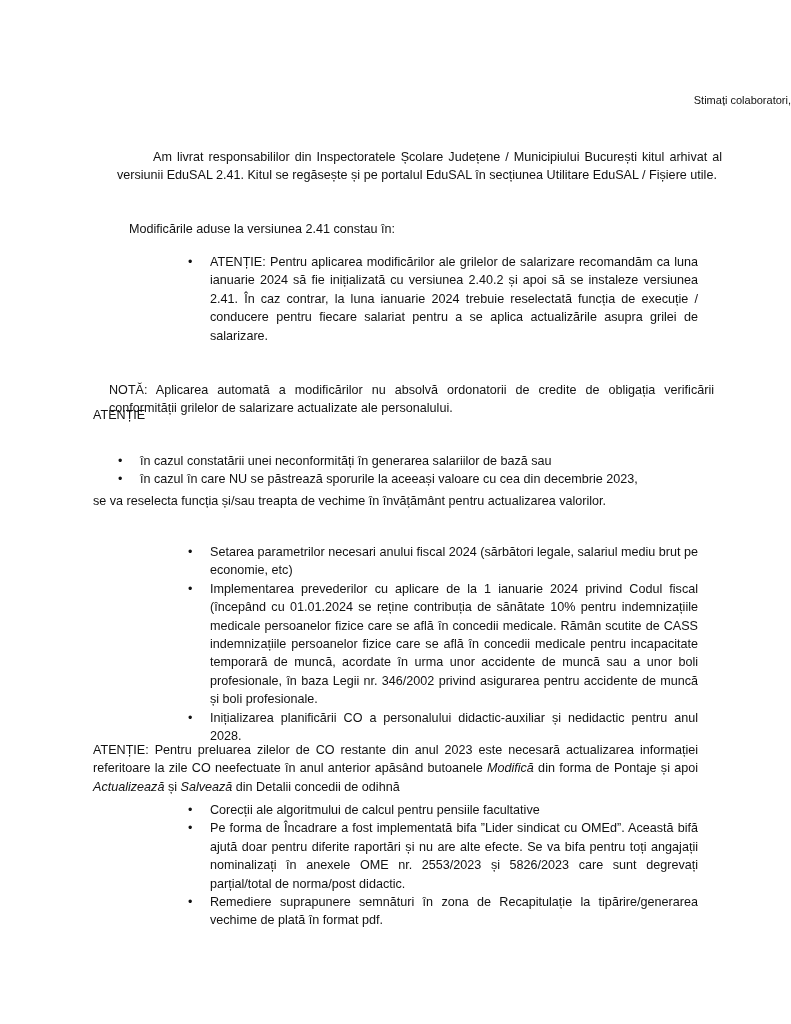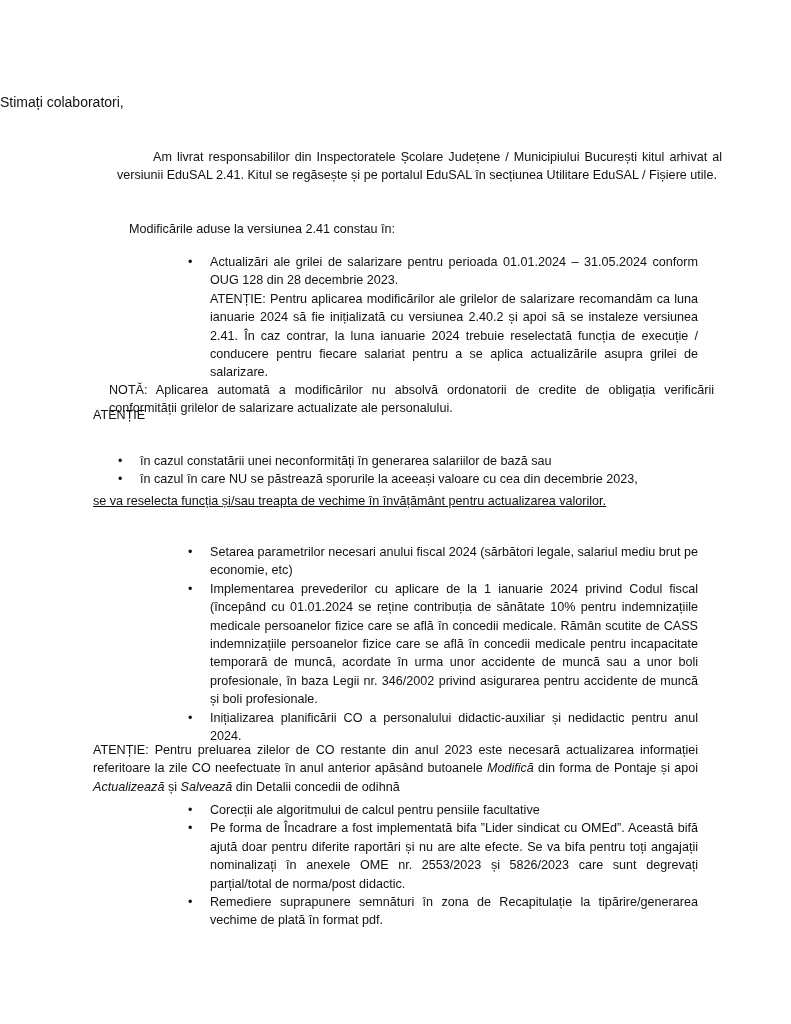--- a/index.html
+++ b/index.html
@@ -1,19 +1,19 @@
 <!DOCTYPE html>
 <html><head>
 <meta charset="utf-8">
 <style>
   html, body { margin: 0; padding: 0; background: #ffffff; }
   body { width: 791px; height: 1024px; position: relative; overflow: hidden;
          font-family: "Liberation Sans", sans-serif; color: #111; }
   .page { position: absolute; left: 93px; top: 0; width: 605px; font-size: 12.6px; line-height: 18.4px; }
-  .title { position: absolute; left: 0; width: 791px; top: 94px; text-align: left; font-size: 14px; }
+  .title { position: absolute; left: 0; width: 791px; top: 94px; text-align: right; font-size: 11px; }
   p { margin: 0; }
   .just { text-align: justify; }
   .ind { text-indent: 36px; margin-left: 24px; }
   .bl { position: relative; }
   .bl .dot { position: absolute; left: -22px; top: 0; }
   .list1 { margin-left: 117px; width: 488px; }
   .list2 { margin-left: 47px; }
   i { font-style: italic; }
 </style>
 </head>
@@ -22,54 +22,53 @@
 <div class="title">Stimați colaboratori,</div>
 
 <div class="page">
   <p class="just ind" style="position:absolute; top:148px; width:605px;">Am livrat responsabililor din Inspectoratele Școlare Județene / Municipiului București kitul arhivat al versiunii EduSAL 2.41. Kitul se regăsește și pe portalul EduSAL în secțiunea Utilitare EduSAL / Fișiere utile.</p>
 
   <p style="position:absolute; top:220px; left:36px;">Modificările aduse la versiunea 2.41 constau în:</p>
 
   <div style="position:absolute; top:253px; width:605px;">
     <div class="list1 bl just">
       <span class="dot">•</span>
-      <p>Actualizări ale grilei de salarizare pentru perioada 01.01.2024 – 31.05.2024 conform OUG 128 din 28 decembrie 2023.</p>
       <p>ATENȚIE: Pentru aplicarea modificărilor ale grilelor de salarizare recomandăm ca luna ianuarie 2024 să fie inițializată cu versiunea 2.40.2 și apoi să se instaleze versiunea 2.41. În caz contrar, la luna ianuarie 2024 trebuie reselectată funcția de execuție / conducere pentru fiecare salariat pentru a se aplica actualizările asupra grilei de salarizare.</p>
     </div>
   </div>
 
   <p class="just" style="position:absolute; top:381px; width:605px;margin-left:16px;">NOTĂ: Aplicarea automată a modificărilor nu absolvă ordonatorii de credite de obligația verificării conformității grilelor de salarizare actualizate ale personalului.</p>
 
   <p style="position:absolute; top:406px;">ATENȚIE</p>
 
   <div style="position:absolute; top:452px; width:605px;">
     <div class="list2 bl">
       <span class="dot">•</span>
       <p>în cazul constatării unei neconformități în generarea salariilor de bază sau</p>
     </div>
     <div class="list2 bl">
       <span class="dot">•</span>
       <p>în cazul în care NU se păstrează sporurile la aceeași valoare cu cea din decembrie 2023,</p>
     </div>
   </div>
 
-  <p style="position:absolute; top:492px;text-decoration:underline;">se va reselecta funcția și/sau treapta de vechime în învățământ pentru actualizarea valorilor.</p>
+  <p style="position:absolute; top:492px;">se va reselecta funcția și/sau treapta de vechime în învățământ pentru actualizarea valorilor.</p>
 
   <div style="position:absolute; top:543px; width:605px;">
     <div class="list1 bl just">
       <span class="dot">•</span>
       <p>Setarea parametrilor necesari anului fiscal 2024 (sărbători legale, salariul mediu brut pe economie, etc)</p>
     </div>
     <div class="list1 bl just">
       <span class="dot">•</span>
       <p>Implementarea prevederilor cu aplicare de la 1 ianuarie 2024 privind Codul fiscal (începând cu 01.01.2024 se reține contribuția de sănătate 10% pentru indemnizațiile medicale persoanelor fizice care se află în concedii medicale. Rămân scutite de CASS indemnizațiile persoanelor fizice care se află în concedii medicale pentru incapacitate temporară de muncă, acordate în urma unor accidente de muncă sau a unor boli profesionale, în baza Legii nr. 346/2002 privind asigurarea pentru accidente de muncă și boli profesionale.</p>
     </div>
     <div class="list1 bl just">
       <span class="dot">•</span>
-      <p>Inițializarea planificării CO a personalului didactic-auxiliar și nedidactic pentru anul 2024.</p>
+      <p>Inițializarea planificării CO a personalului didactic-auxiliar și nedidactic pentru anul 2028.</p>
     </div>
   </div>
 
   <p class="just" style="position:absolute; top:741px; width:605px;"><span>ATENȚIE: Pentru preluarea zilelor de CO restante din anul 2023 este necesară actualizarea informației referitoare la zile CO neefectuate în anul anterior apăsând butoanele </span><i>Modifică</i><span> din forma de Pontaje și apoi </span><i>Actualizează</i><span> și </span><i>Salvează</i><span> din Detalii concedii de odihnă</span></p>
 
   <div style="position:absolute; top:801px; width:605px;">
     <div class="list1 bl just">
       <span class="dot">•</span>
       <p>Corecții ale algoritmului de calcul pentru pensiile facultative</p>
     </div>

